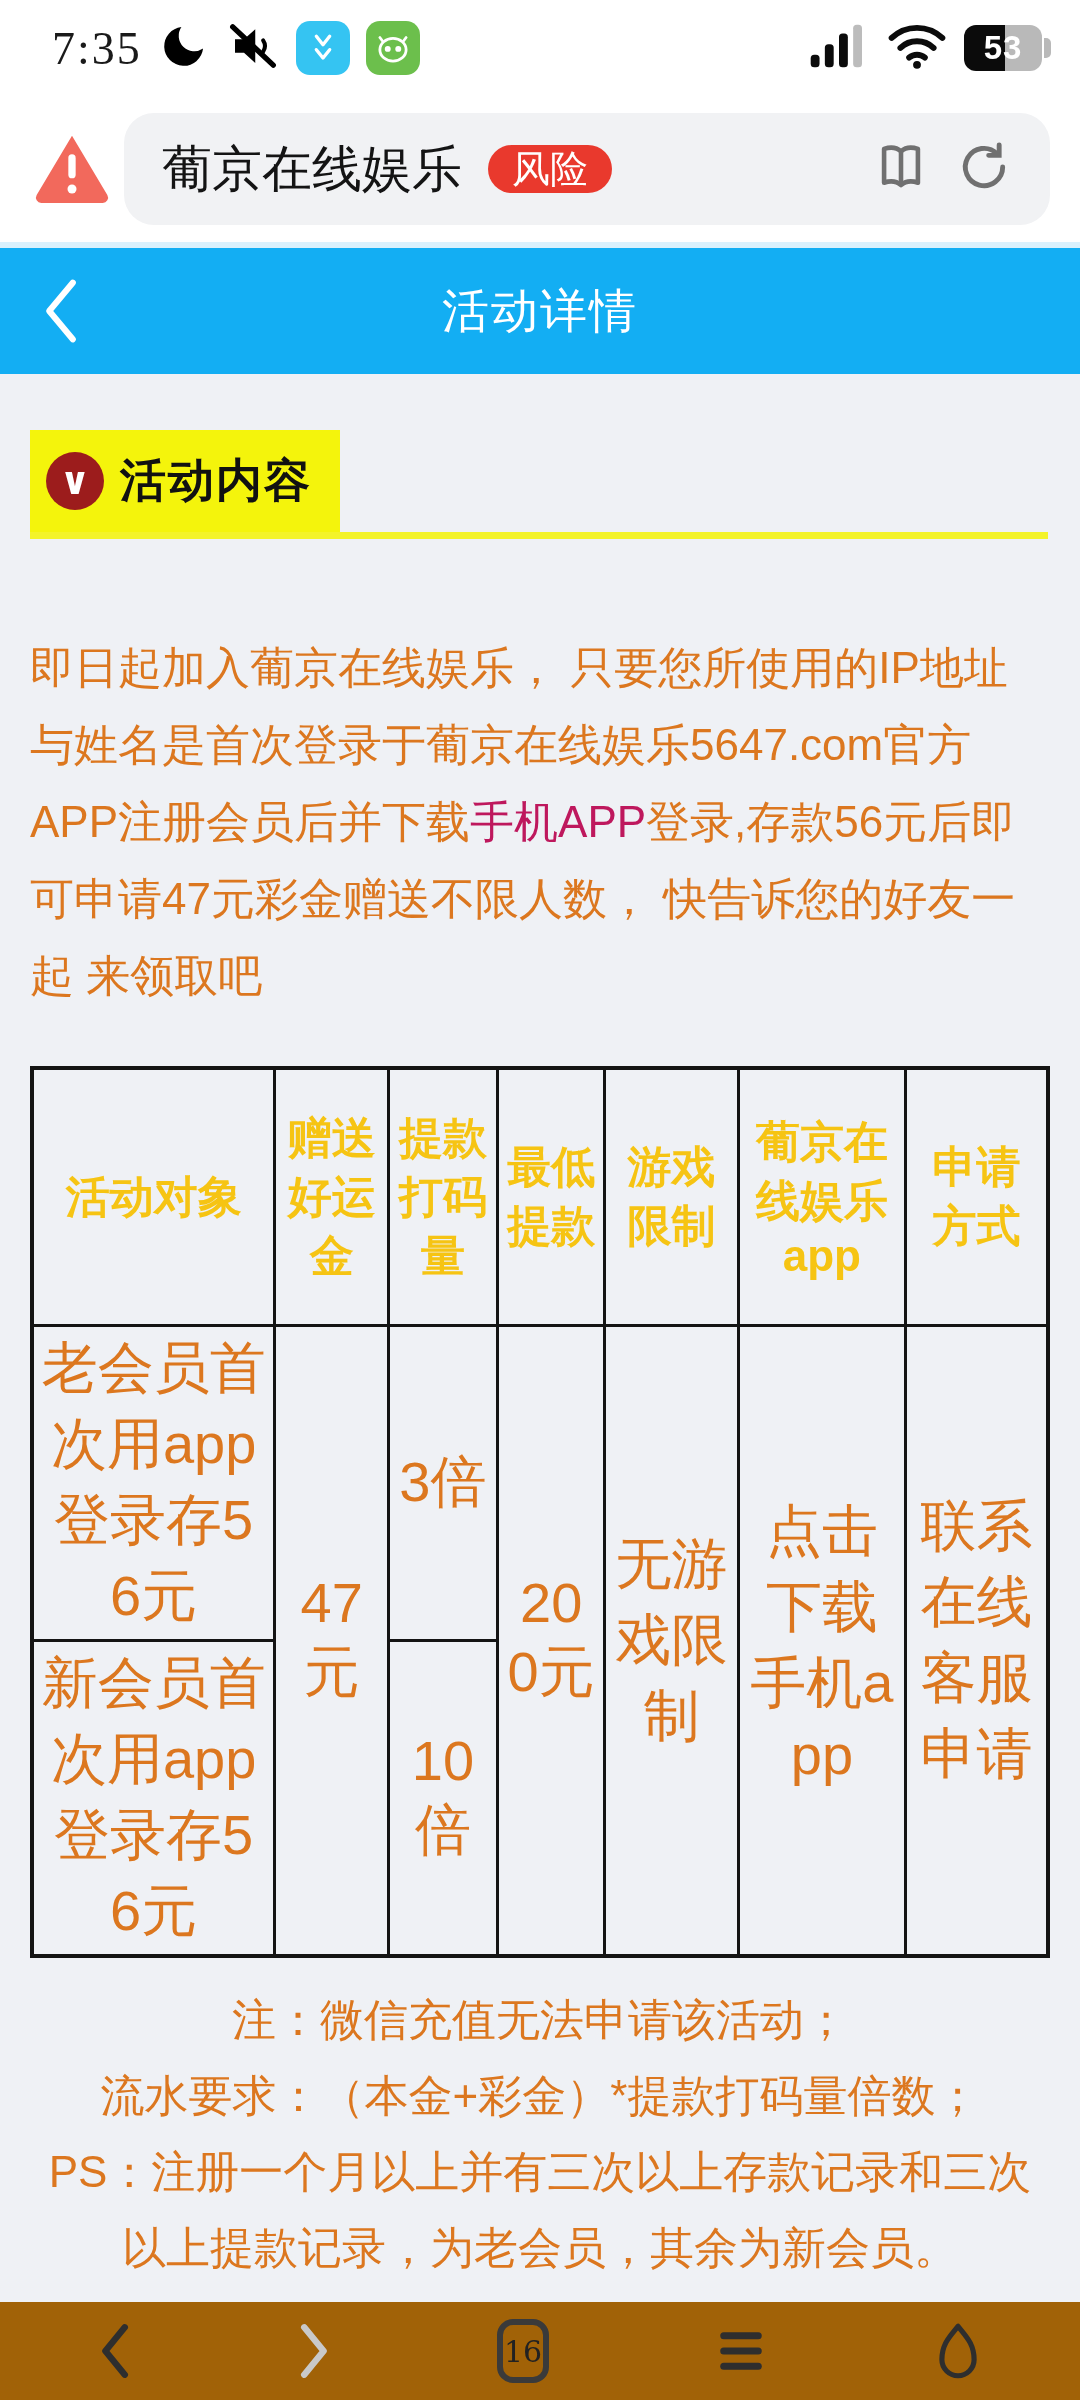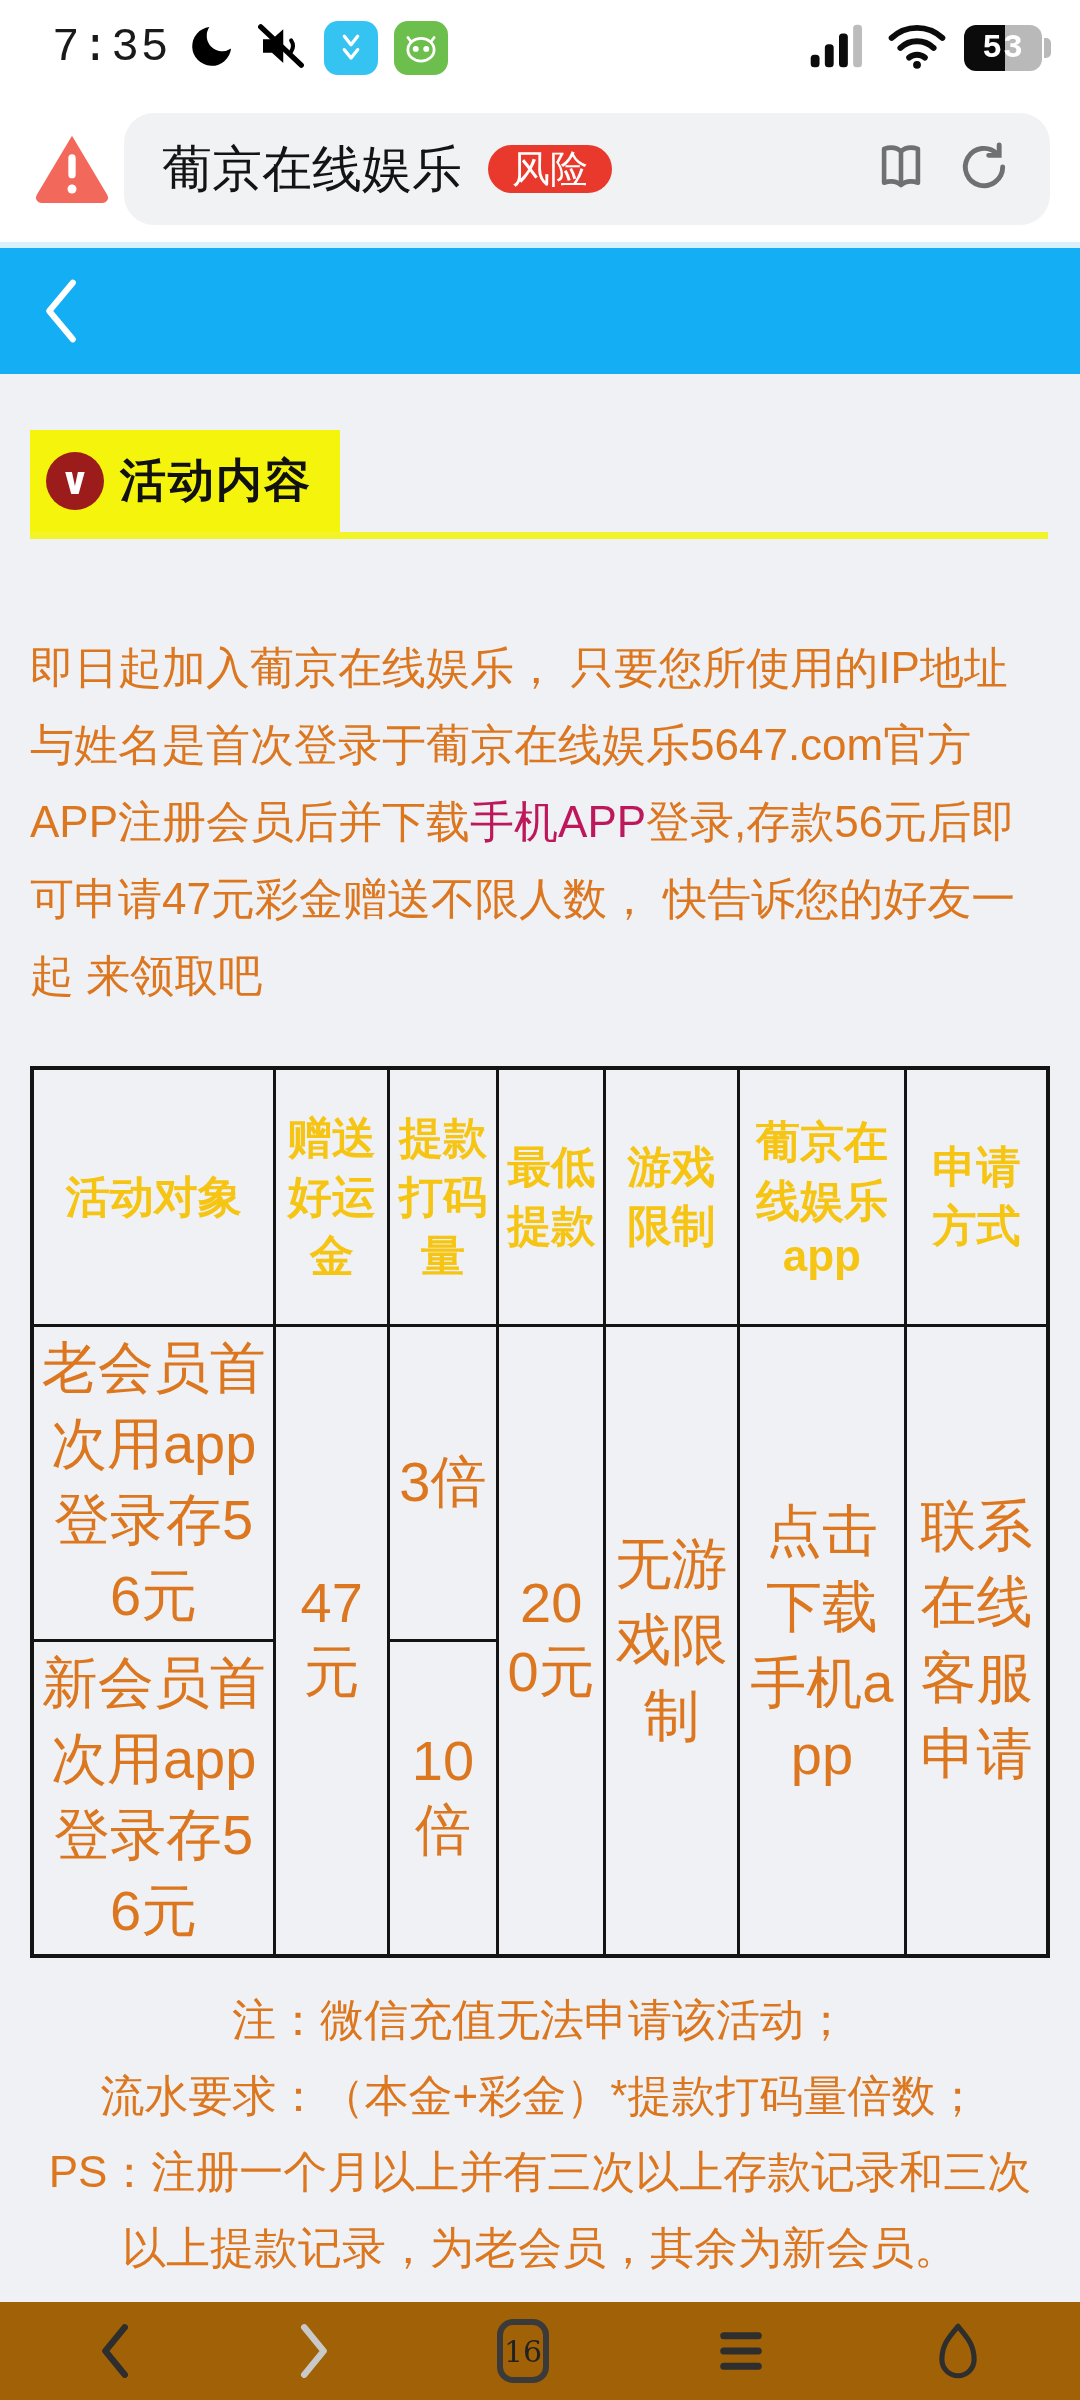--- a/index.html
+++ b/index.html
@@ -5,25 +5,25 @@
   html,body{margin:0;padding:0;background:#d8d8d8;}
   .screen{
     width:1080px;height:2400px;position:relative;margin:0 auto;
     background:#EFF1F5;overflow:hidden;
     font-family:"Liberation Sans","DejaVu Sans",sans-serif;
   }
   
   .status-bar{height:96px;background:#FFFFFF;display:flex;align-items:center;
     justify-content:space-between;padding:0 38px 0 52px;box-sizing:border-box;}
   .sb-left{display:flex;align-items:center;gap:16px;}
-  .sb-time{font-family:Liberation Mono, monospace;font-size:46px;color:#1a1a1a;letter-spacing:2px;}
+  .sb-time{font-family:Liberation Serif, serif;font-size:46px;color:#1a1a1a;letter-spacing:2px;}
   .chip{width:54px;height:54px;border-radius:14px;display:flex;align-items:center;justify-content:center;}
   .chip.blue{background:#35C4F2;}
   .chip.green{background:#6CBF4C;}
-  .sb-right{display:flex;align-items:center;gap:17px;font-family:Liberation Mono, monospace;}
+  .sb-right{display:flex;align-items:center;gap:17px;}
   .battery{position:relative;width:78px;height:46px;border-radius:12px;
     background:linear-gradient(90deg,#0b0b0b 0 53%,#b9b9b9 53% 100%);
     display:flex;align-items:center;justify-content:center;}
   .battery::after{content:"";position:absolute;right:-9px;top:13px;width:7px;height:20px;
     background:#b9b9b9;border-radius:0 5px 5px 0;}
   .battery-text{color:#fff;font-weight:bold;font-size:33px;letter-spacing:1px;}
   
   .address-row{height:146px;background:#FFFFFF;display:flex;align-items:center;
     padding:0 30px;box-sizing:border-box;gap:10px;}
   .omnibox{flex:1;height:112px;background:#F1F2F4;border-radius:30px;display:flex;
@@ -153,20 +153,21 @@
     </div>
   </div>
 
   <div class="blue-strip"></div>
   <div class="page-header">
     <span class="back-btn">
       <svg width="46" height="66" viewBox="0 0 18 28" fill="none" stroke="#fff" stroke-width="2.6" stroke-linecap="round" stroke-linejoin="round">
         <polyline points="14,2 4,14 14,26"></polyline>
       </svg>
     </span>
+    <span class="page-title">活动详情</span>
   </div>
 
   <div class="content">
 
     <div class="section-label">
       <span class="v-badge">∨</span>
       <span class="label-text">活动内容</span>
     </div>
     <div class="yellow-rule"></div>
 

